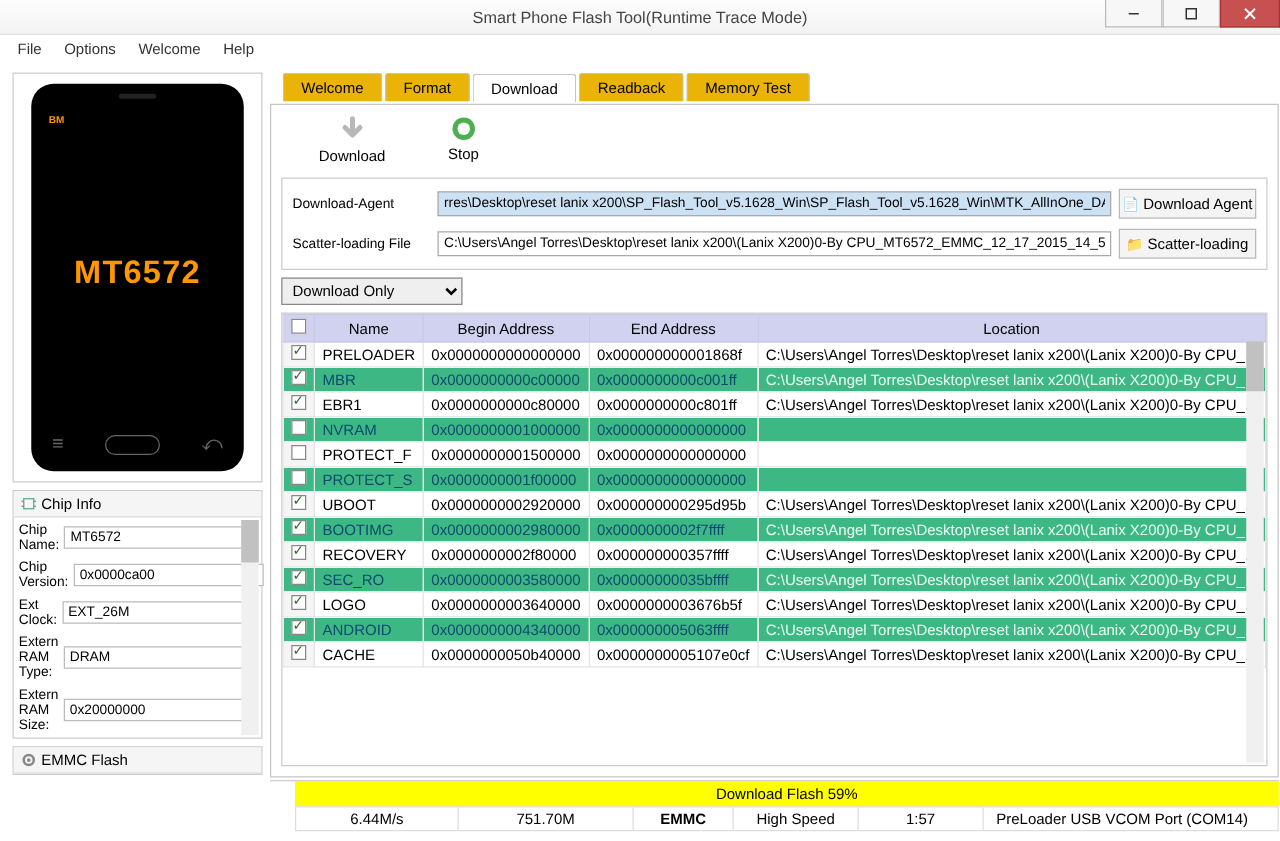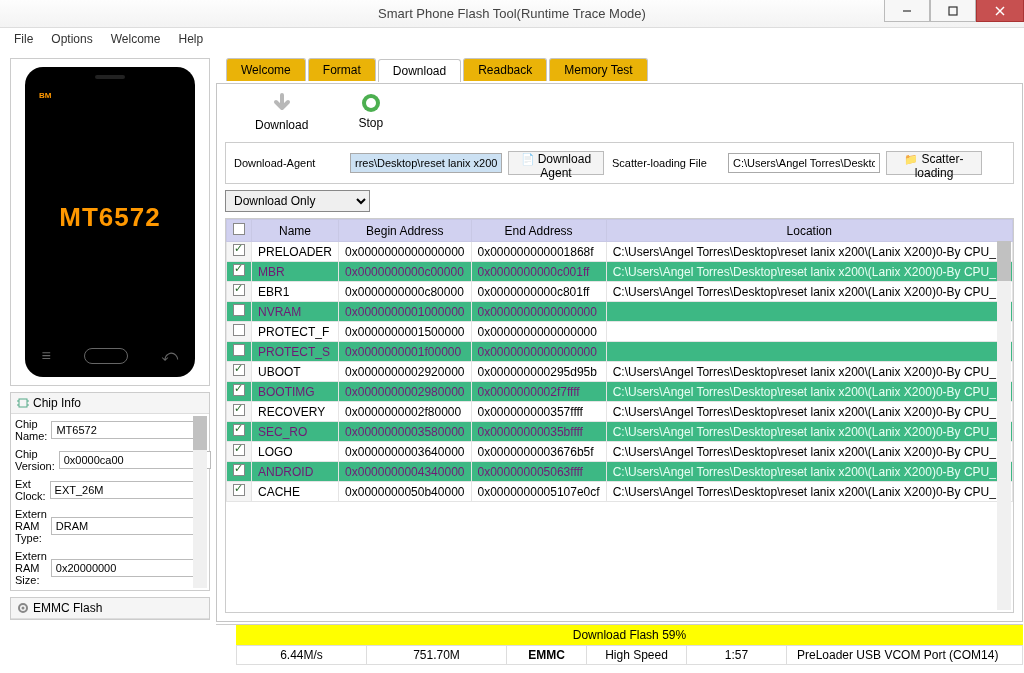--- a/index.html
+++ b/index.html
@@ -41,36 +41,36 @@
 
 .tabs { display: flex; gap: 2px; padding-left: 10px; }
 .tab { padding: 4px 14px; background: #eab308; border: 1px solid #c5c5c5; border-bottom: none; border-radius: 3px 3px 0 0; font-size: 12px; }
 .tab.active { background: #fff; font-weight: normal; position: relative; top: 1px; }
 
 .tab-content { border: 1px solid #c5c5c5; flex: 1; padding: 8px; display: flex; flex-direction: column; gap: 6px; background: #fff; }
 
 .toolbar-big { display: flex; gap: 50px; padding: 0 30px 4px; }
 .big-btn { display: flex; flex-direction: column; align-items: center; gap: 2px; font-size: 11px; }
 
-.form-block { border: 1px solid #ccc; padding: 8px; display: flex; flex-direction: row; gap: 8px; }
+.form-block { border: 1px solid #ccc; padding: 8px; display: flex; flex-direction: column; gap: 8px; }
 .form-row { display: flex; align-items: center; gap: 6px; }
 .form-row label { width: 110px; font-size: 11px; }
 .form-row input { flex: 1; border: 1px solid #aaa; padding: 2px 4px; font-size: 11px; height: 20px; }
 .form-row input.selected { background: #cce1f3; }
-.form-row button { width: 96px; height: 24px; background: #f4f4f4; border: 1px solid #bbb; font-size: 11px; }
+.form-row button { width: 110px; height: 24px; background: #f4f4f4; border: 1px solid #bbb; font-size: 11px; }
 
 .dd { display: flex; }
 .dd select { border: 1px solid #888; padding: 2px 4px; height: 22px; width: 145px; font-size: 12px; }
 
 .table-container { border: 1px solid #ccc; flex: 1; overflow: hidden; position: relative; }
 .ptable { width: 100%; border-collapse: collapse; font-size: 11px; }
 .ptable th { background: #d1d1f0; border: 1px solid #c8c8e5; padding: 3px 6px; font-weight: normal; text-align: center; }
 .ptable th:first-child { width: 22px; }
 .ptable td { border: 1px solid #e4e4e4; padding: 2px 6px; white-space: nowrap; overflow: hidden; text-overflow: ellipsis; }
-.ptable tr.green td { background: #3db884; color: #701a75; }
+.ptable tr.green td { background: #3db884; color: #0c4a6e; }
 .ptable tr.green td.loc { color: #e9fff4; }
 .ptable td.chk { text-align: center; background: #f5f5f5 !important; color: #333 !important; }
 .ptable tr.green td.chk { background: #3db884 !important; }
 .ptable .chkbox { display: inline-block; width: 12px; height: 12px; border: 1px solid #888; background: #fff; position: relative; }
 .ptable .chkbox.on::after { content: "✓"; position: absolute; top: -3px; left: 0; font-size: 11px; color: #2a6b2a; }
 .table-scroll { position: absolute; right: 2px; top: 22px; bottom: 2px; width: 14px; background: #f0f0f0; }
 .table-scroll-thumb { position: absolute; top: 0; width: 100%; height: 40px; background: #c1c1c1; }
 
 .status-bar { border-top: 1px solid #ccc; padding-left: 20px; }
 .progress-row { background: #ffff00; text-align: center; padding: 3px 0; font-size: 11px; }

